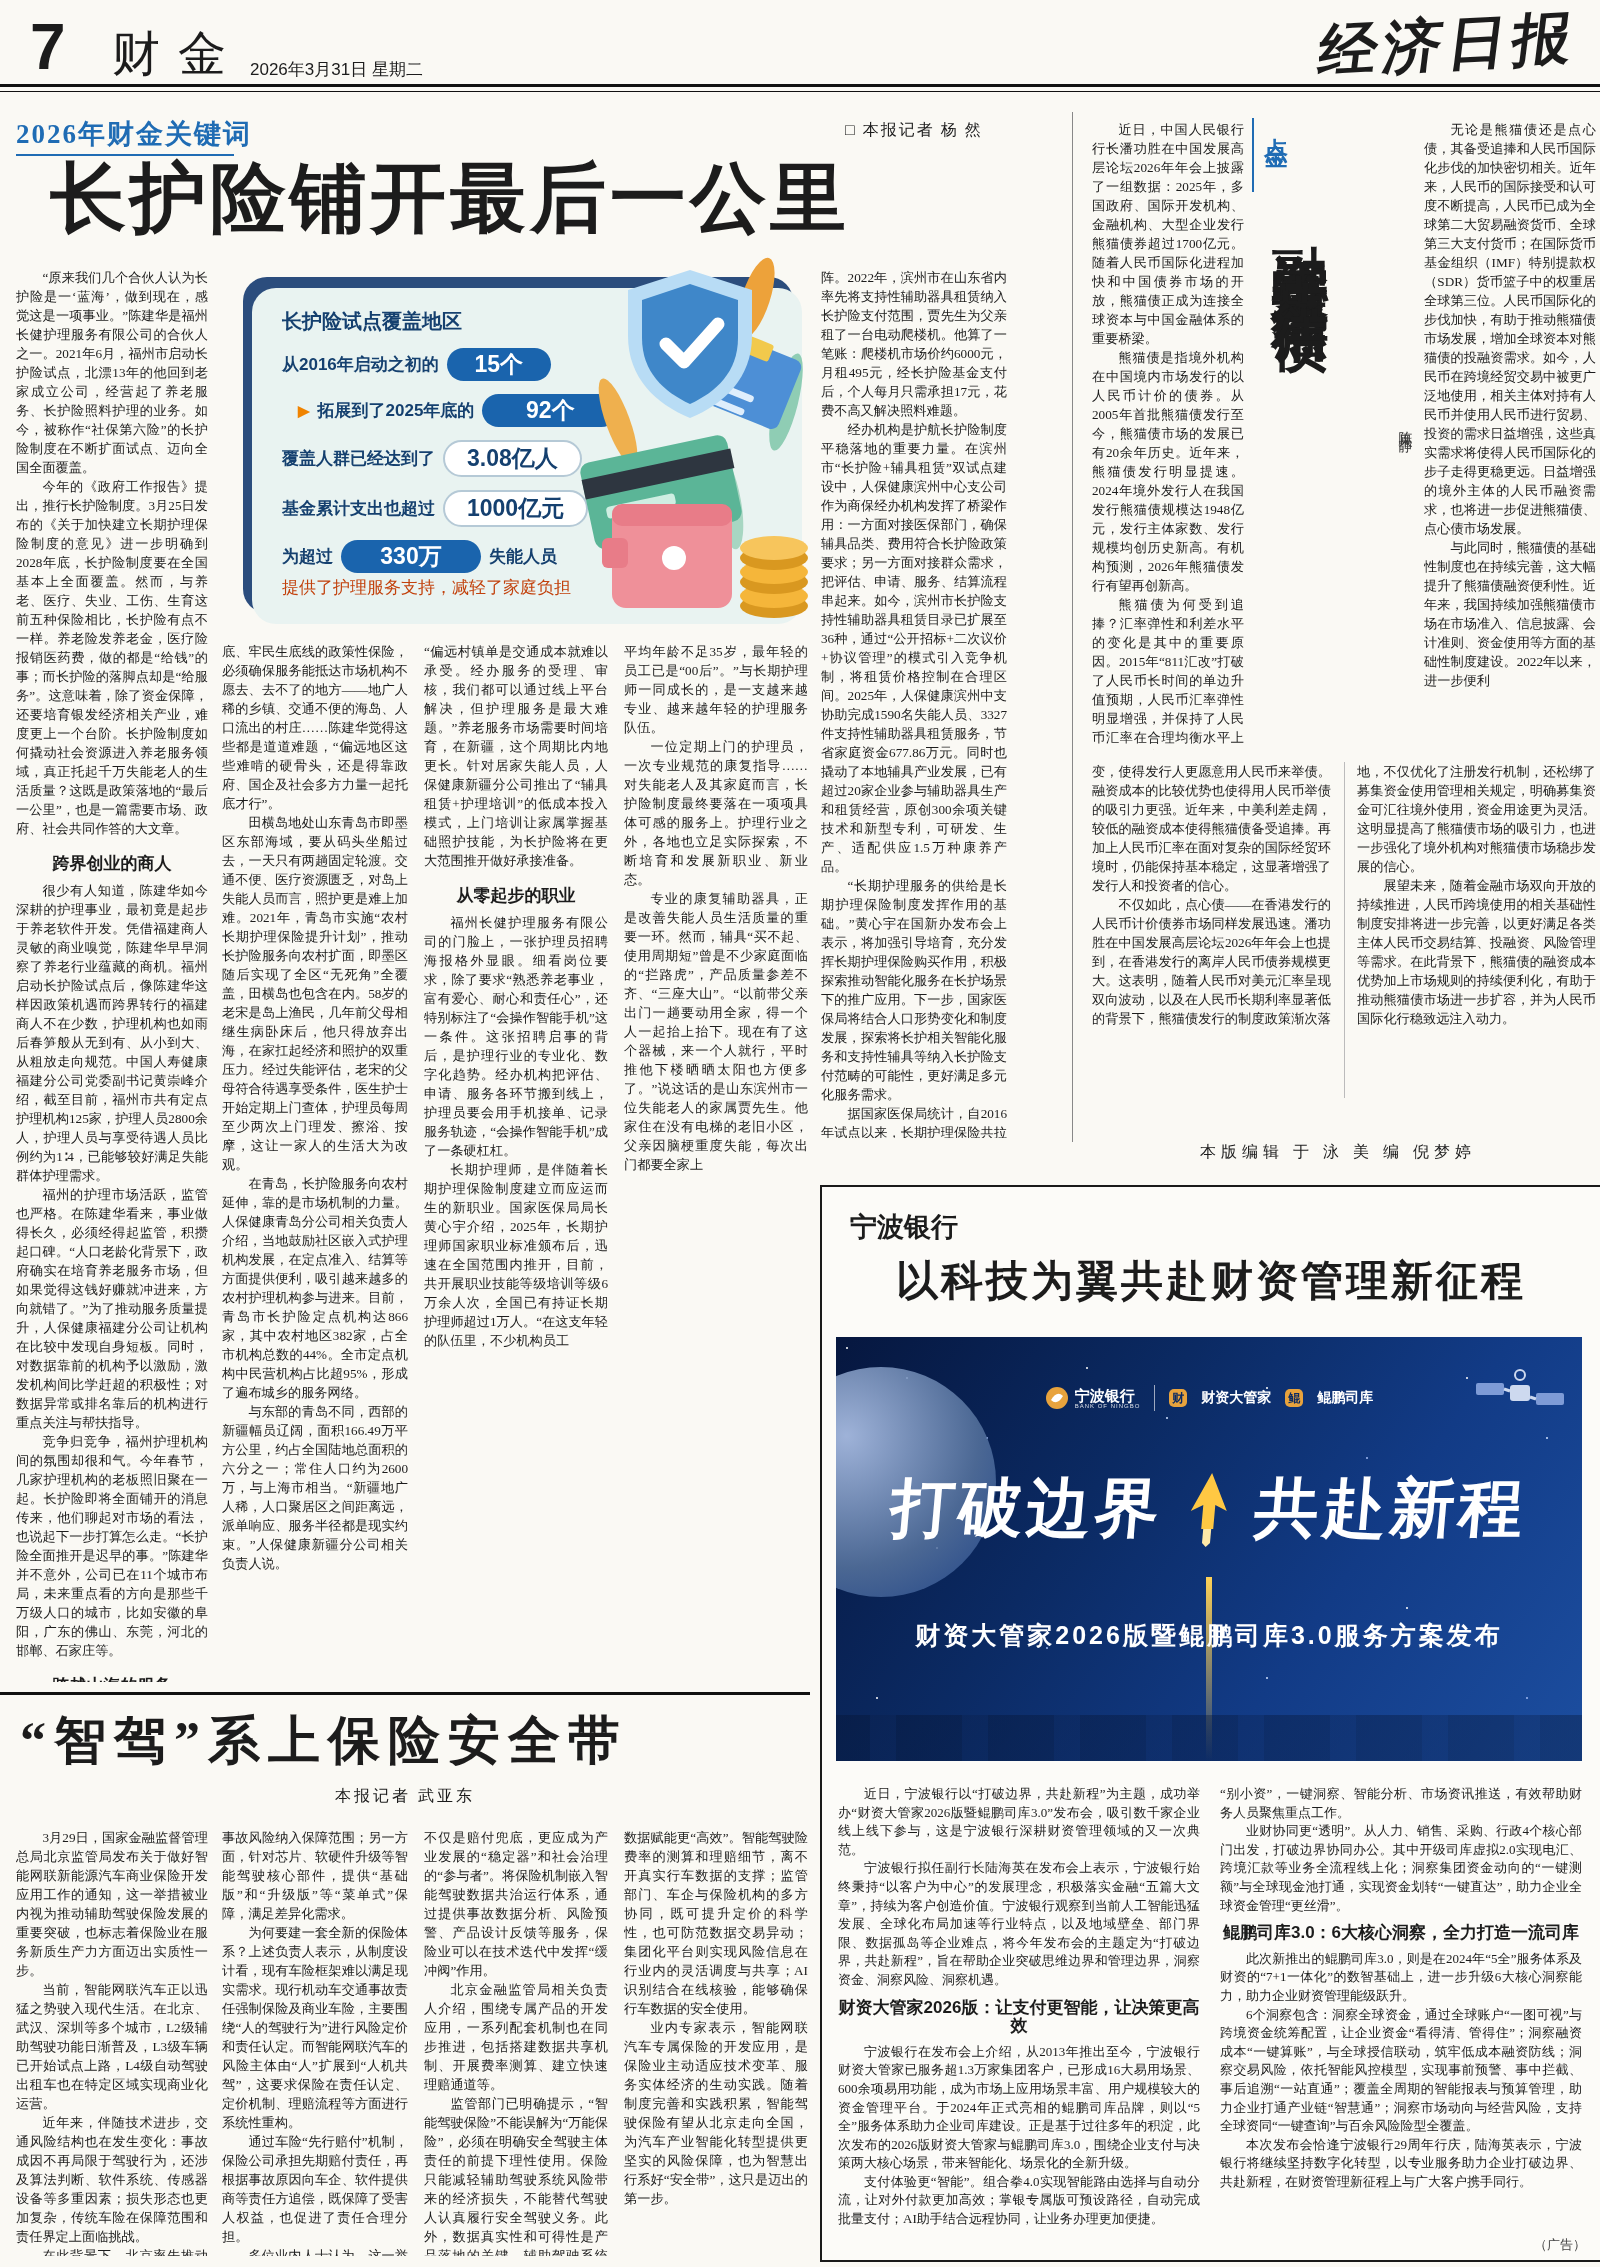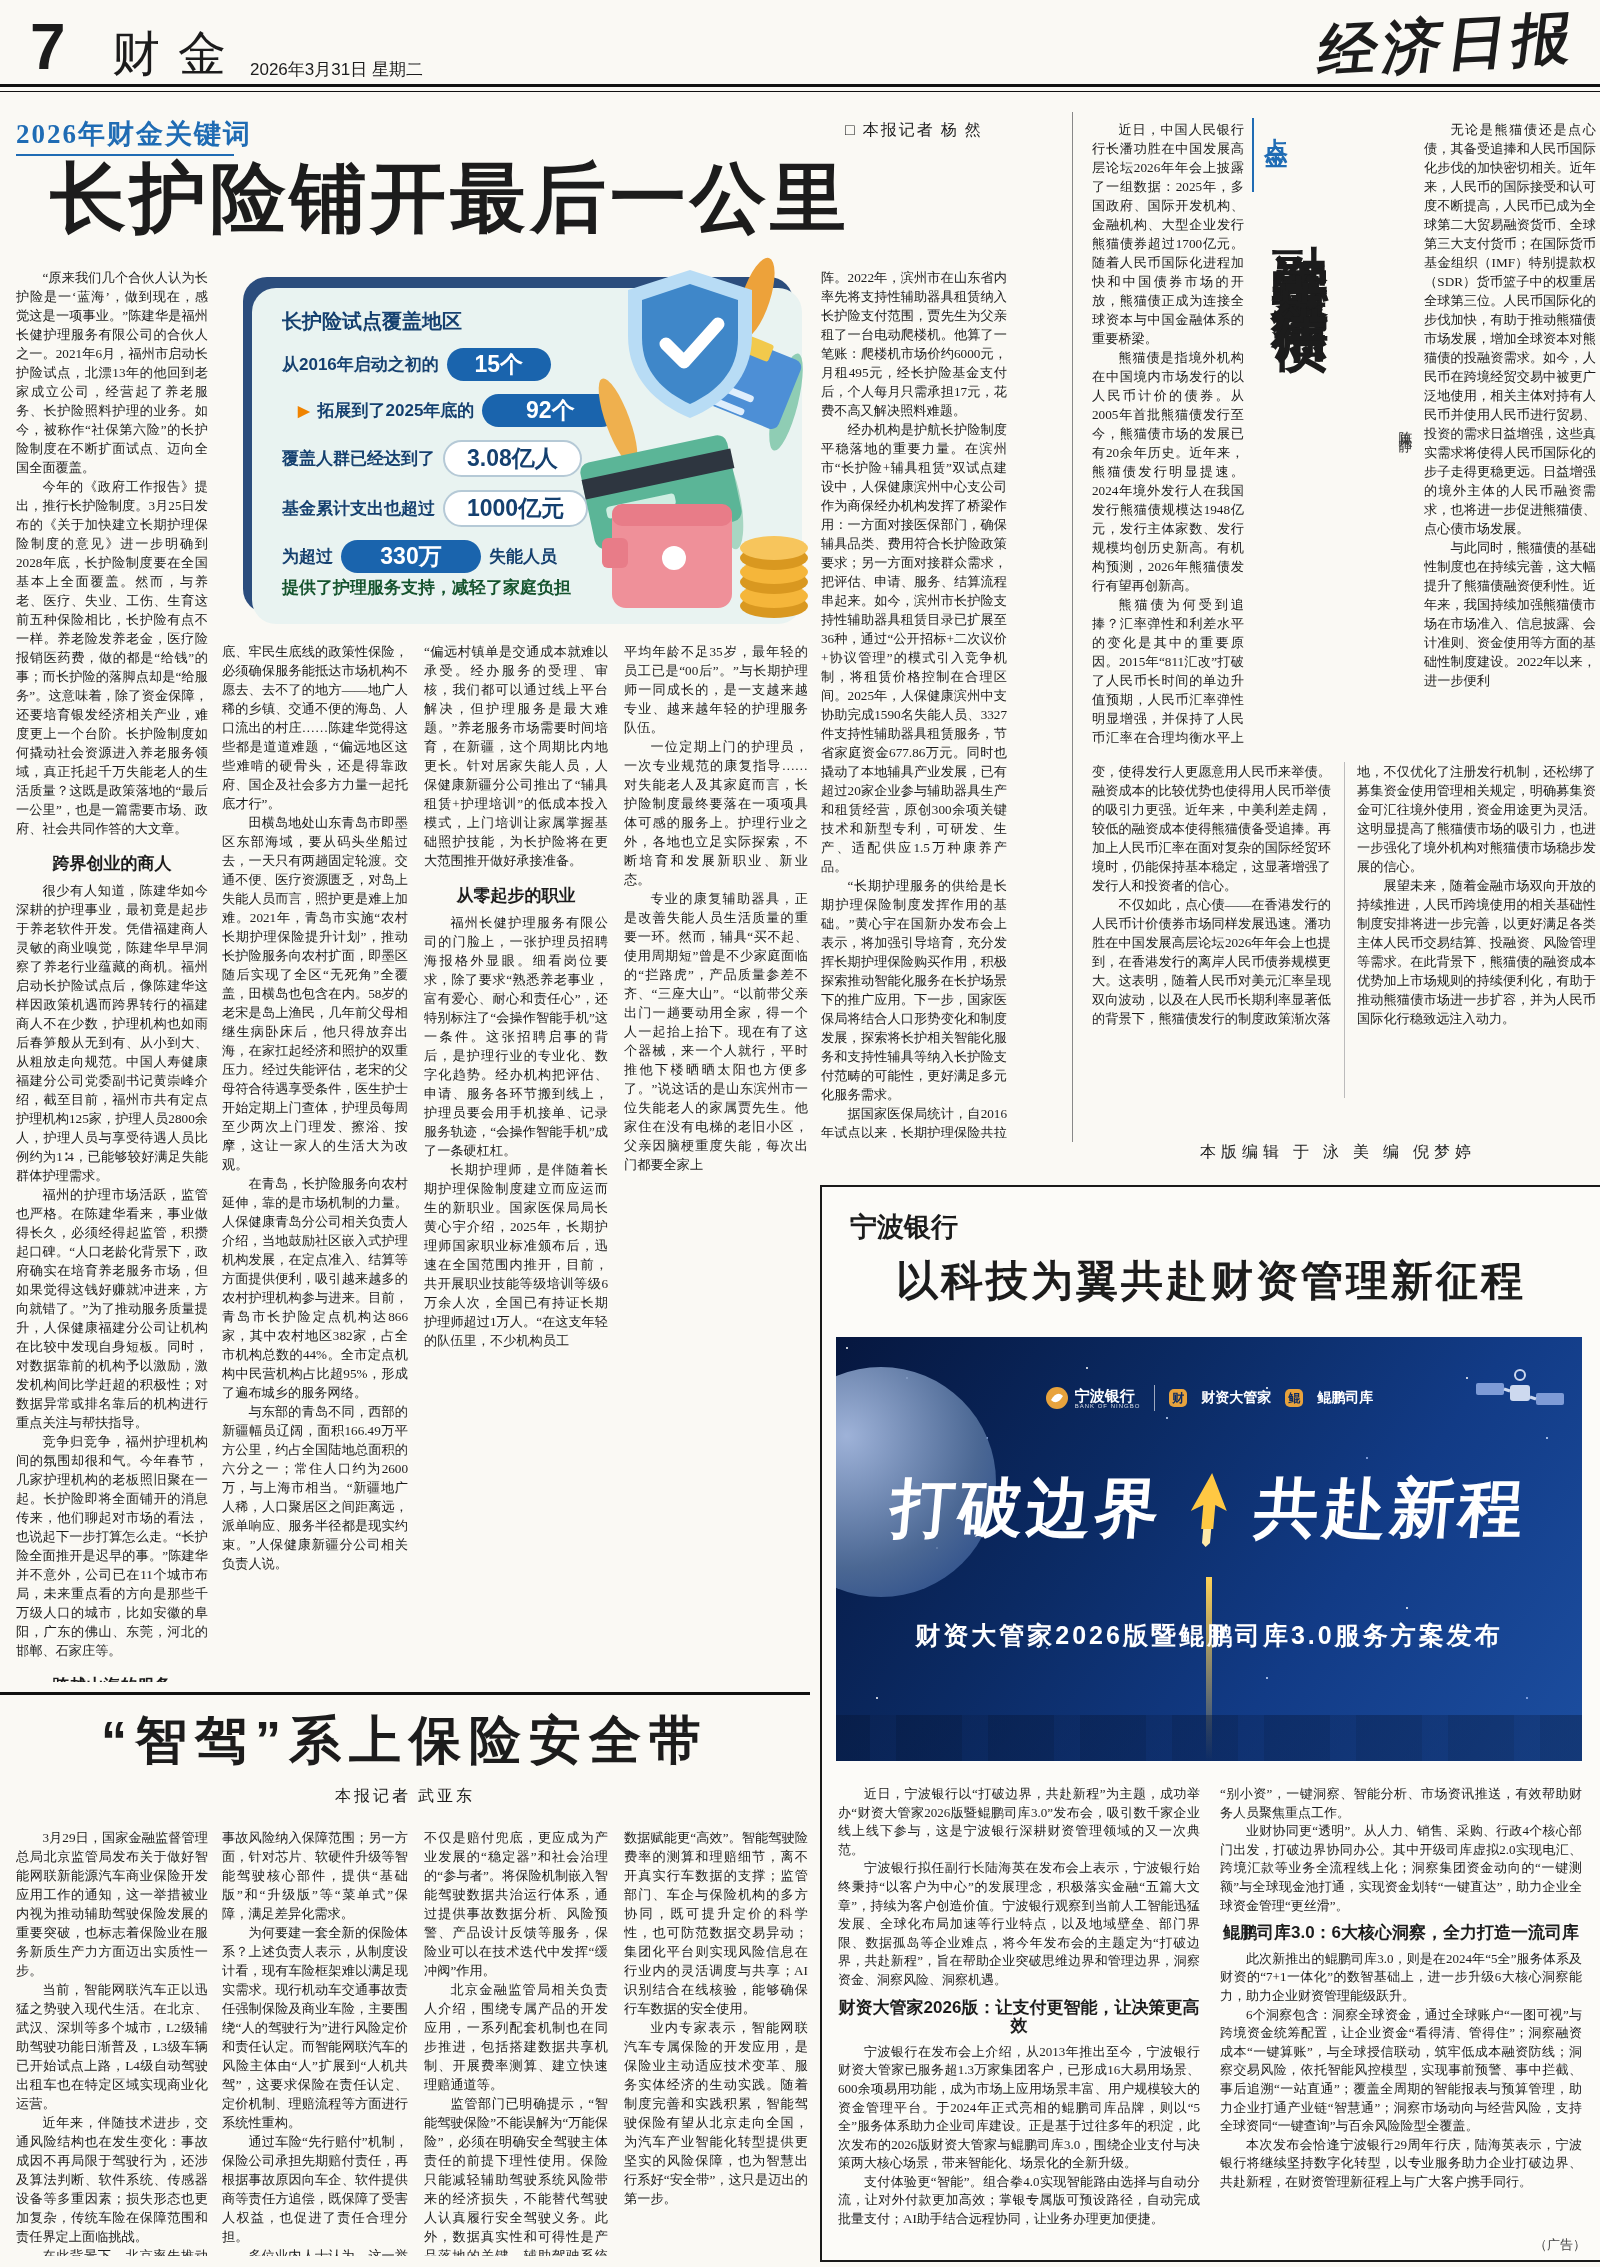--- a/index.html
+++ b/index.html
@@ -35,21 +35,21 @@
                box-shadow:-9px -11px 0 #2b4d7d;padding:0;}
   .ig-inner{position:absolute;left:30px;top:20px;width:330px;}
   .ig-title{font-size:20px;font-weight:bold;color:#15406f;font-family:"Liberation Sans",sans-serif;}
   .ig-row{margin-top:13px;font-size:17px;font-weight:bold;color:#15406f;white-space:nowrap;
           font-family:"Liberation Sans",sans-serif;display:flex;align-items:center;gap:8px;}
   .ig-arrow{color:#f08300;font-size:15px;}
   .pill{display:inline-block;border-radius:20px;padding:1px 22px;font-size:23px;font-weight:bold;
         font-family:"Liberation Sans",sans-serif;text-align:center;min-width:60px;}
   .pill.solid{background:#1a64ad;color:#fff;}
   .pill.outline{background:#fff;color:#15406f;border:2px solid #b5c9d6;}
-  .ig-footer{position:absolute;left:30px;top:288px;font-size:17px;font-weight:bold;color:#14532d;
+  .ig-footer{position:absolute;left:30px;top:288px;font-size:17px;font-weight:normal;color:#c2410c;
              font-family:"Liberation Sans",sans-serif;white-space:nowrap;}
   .ig-art{position:absolute;right:-8px;top:-36px;}
   
   .v-divider{left:1072px;top:112px;width:1px;height:1030px;background:#888;}
   #dj-left{left:1092px;top:120px;width:152px;height:630px;}
   #dj-right{left:1424px;top:120px;width:172px;height:630px;}
   .dj-label{left:1252px;top:118px;writing-mode:vertical-rl;font-size:24px;font-weight:bold;color:#1f6cb4;
             border-left:2px solid #1f6cb4;padding-left:6px;letter-spacing:6px;height:74px;
             font-family:"Liberation Sans",sans-serif;}
   .dj-title{left:1262px;top:200px;writing-mode:vertical-rl;font-size:57px;font-weight:900;
@@ -91,22 +91,22 @@
           font-weight:bold;letter-spacing:3px;font-family:Liberation Sans, sans-serif;}
   .skyline{position:absolute;left:0;bottom:0;width:100%;height:46px;opacity:.35;
            background:repeating-linear-gradient(90deg,#05122e 0 34px,#0a1f4a 34px 60px,#05122e 60px 92px);}
   .ad-col{position:absolute;overflow:hidden;text-align:justify;font-size:13px;line-height:18.6px;}
   #ad-colL{left:16px;top:598px;width:362px;height:452px;}
   #ad-colR{left:398px;top:598px;width:362px;height:452px;}
   .ad-col .col-subhead{font-size:17px;margin:9px 0 7px 0;}
   .ad-mark{position:absolute;right:14px;bottom:6px;font-size:13px;color:#444;}
   
   .b-rule{left:0;top:1692px;width:810px;height:3px;background:#111;}
-  .b-headline{left:20px;top:1706px;width:770px;text-align:center;font-size:52px;font-weight:900;
-              letter-spacing:8px;font-family:Liberation Sans, sans-serif;}
+  .b-headline{left:20px;top:1706px;width:770px;text-align:left;font-size:52px;font-weight:900;
+              letter-spacing:8px;font-family:Liberation Serif, serif;}
   .b-byline{left:20px;top:1786px;width:770px;text-align:center;font-size:16px;letter-spacing:3px;}
   #b-col1{left:16px;top:1828px;width:192px;height:428px;}
   #b-col2{left:222px;top:1828px;width:186px;height:428px;}
   #b-col3{left:424px;top:1828px;width:184px;height:428px;}
   #b-col4{left:624px;top:1828px;width:184px;height:428px;}
 </style>
 </head>
 <body>
 
 <div id="page">

